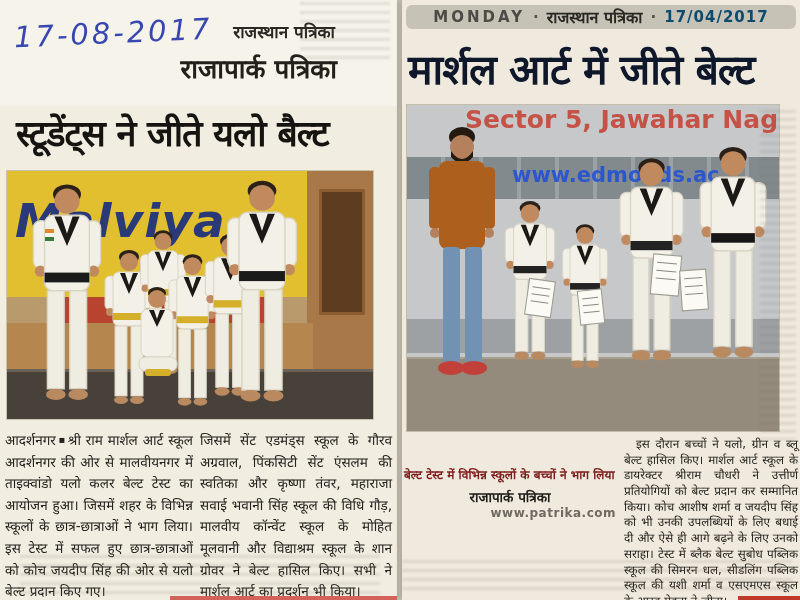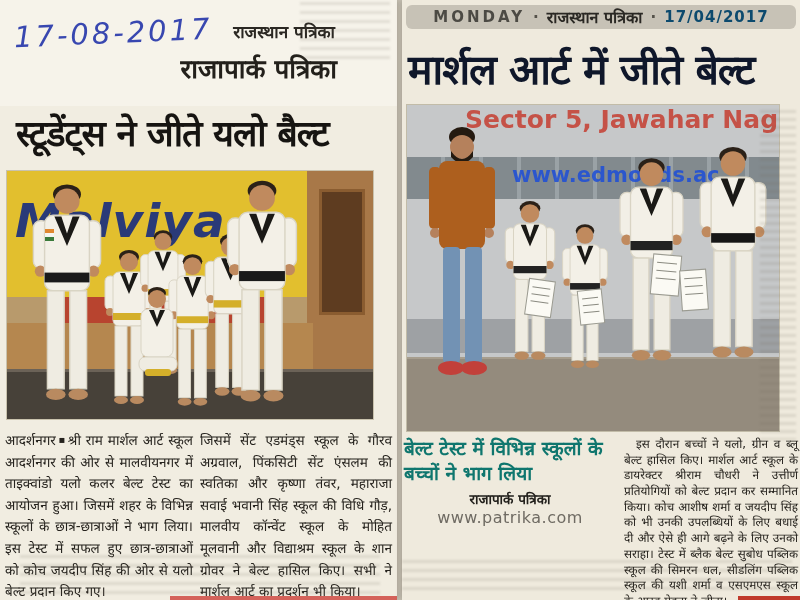--- a/index.html
+++ b/index.html
@@ -64,23 +64,23 @@
   .pr-winband{position:absolute;left:0;top:52px;width:372px;height:42px;
     background:repeating-linear-gradient(90deg,#828a8e 0 34px,#9aa2a6 34px 38px);}
   .pr-midband{position:absolute;left:0;top:214px;width:372px;height:34px;background:#7d8285;opacity:.55;}
   .pr-floor{position:absolute;left:0;top:252px;width:372px;height:74px;background:#948b7d;border-top:2px solid #a79e8e;}
   .pr-overlay1{position:absolute;left:58px;top:0px;font-size:25px;font-weight:bold;color:#c5463a;opacity:.9;white-space:nowrap;}
   .pr-overlay2{position:absolute;left:105px;top:30px;font-size:21px;font-weight:bold;color:#1d4ed8;opacity:.85;white-space:nowrap;margin-top:28px;}
 
   .subcol{position:absolute;color:#25221d;}
   .sc-left{left:2px;top:436px;width:212px;}
   .sc-right{left:222px;top:437px;width:174px;}
-  .subheading{font-size:19px;font-weight:bold;line-height:1.32;color:#0f766e;}
+  .subheading{font-size:12px;font-weight:bold;line-height:1.32;color:#7f1d1d;margin-top:32px;}
   .byline{margin-top:4px;text-align:center;font-size:13.5px;font-weight:bold;color:#22201c;}
-  .website{text-align:center;font-size:16px;font-weight:normal;color:#6f6b63;letter-spacing:.5px;}
+  .website{text-align:right;font-size:12px;font-weight:bold;color:#6f6b63;letter-spacing:.5px;}
   .sc-body{margin-top:5px;font-size:12.3px;line-height:1.5;text-align:justify;}
   .sc-right .sc-body2{font-size:11.8px;line-height:1.33;text-align:justify;text-indent:12px;}
   .redline-right{position:absolute;right:0;bottom:0;width:62px;height:4px;background:#c0392b;}
 
   
   .ghost{position:absolute;opacity:.14;background:repeating-linear-gradient(180deg,#6a6354 0 3px,transparent 3px 9px);filter:blur(1px);}
   .g1{left:20px;top:555px;width:360px;height:40px;}
   .g2{left:402px;top:560px;width:390px;height:36px;}
   .g3{left:760px;top:110px;width:36px;height:330px;background:repeating-linear-gradient(180deg,#6a6354 0 3px,transparent 3px 8px);}
   .g4{left:300px;top:2px;width:90px;height:60px;}

